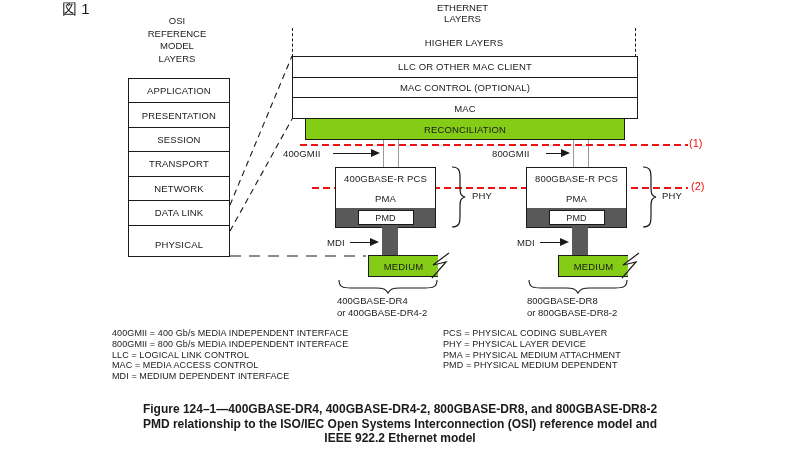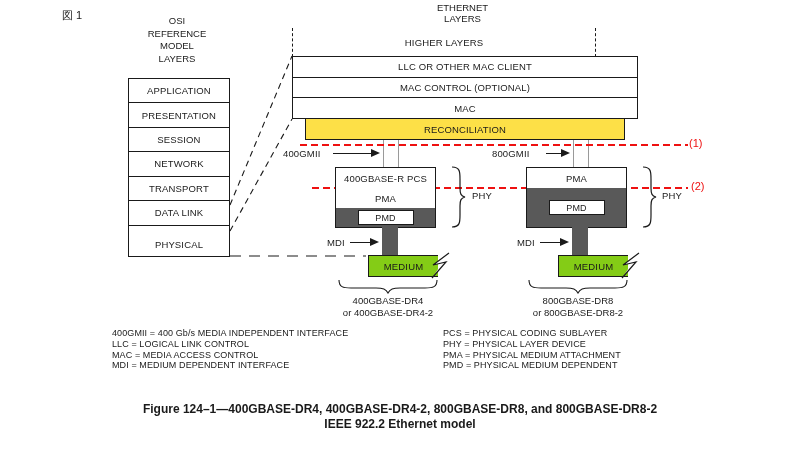--- a/index.html
+++ b/index.html
@@ -3,40 +3,40 @@
 <meta charset="utf-8">
 <style>
   html,body{margin:0;padding:0;background:#fff;}
   #page{position:relative;width:800px;height:450px;background:#fff;overflow:hidden;
         font-family:"Liberation Sans","DejaVu Sans",sans-serif;color:#1a1a1a;}
   .abs{position:absolute;}
   .ctr{display:flex;align-items:center;justify-content:center;}
   .small{font-size:9.5px;letter-spacing:.15px;white-space:nowrap;}
 
   
-  #fig-label{left:62px;top:8px;font-size:11px;}
+  #fig-label{left:62px;top:0;font-size:15px;}
 
   
   #osi-title{left:124px;top:15px;width:106px;text-align:center;font-size:9.5px;line-height:12.5px;}
   #osi-stack{left:128px;top:78px;width:102px;height:179px;border:1px solid #1a1a1a;
              box-sizing:border-box;display:flex;flex-direction:column;background:#fff;}
   #osi-stack .row{flex:1;display:flex;align-items:center;justify-content:center;
                   border-bottom:1px solid #1a1a1a;}
   #osi-stack .row:last-child{border-bottom:none;margin-top:7px;}
 
   
   #eth-title{left:390px;top:2px;width:145px;text-align:center;font-size:9.5px;line-height:11px;}
-  #higher-layers{left:292px;top:28px;width:304px;height:29px;box-sizing:border-box;
+  #higher-layers{left:292px;top:28px;width:344px;height:29px;box-sizing:border-box;
                  border-left:1px dashed #1a1a1a;border-right:1px dashed #1a1a1a;}
   #eth-main{left:292px;top:56px;width:346px;height:63px;box-sizing:border-box;
             border:1px solid #1a1a1a;display:flex;flex-direction:column;background:#fff;}
   #eth-main .row{flex:1;display:flex;align-items:center;justify-content:center;}
   #eth-main .row:not(:last-child){border-bottom:1px solid #1a1a1a;}
   #reconciliation{left:305px;top:118px;width:320px;height:22px;box-sizing:border-box;
-                  border:1px solid #1a1a1a;background:#fde047;}
+                  border:1px solid #1a1a1a;background:#84cc16;}
 
   
   .iline{width:1px;height:27px;top:140px;background:#9a9a9a;}
 
   
   .redline{height:2px;background:repeating-linear-gradient(90deg,#ee1111 0 7px,transparent 7px 11px);}
   .callout{color:#ee1111;font-size:11px;white-space:nowrap;}
 
   
   .aline{height:1.5px;background:#1a1a1a;}
@@ -46,21 +46,21 @@
   
   .pstack{top:167px;width:101px;height:61px;box-sizing:border-box;border:1px solid #1a1a1a;
           background:#fff;display:flex;flex-direction:column;}
   .pstack .seg{height:20px;display:flex;align-items:center;justify-content:center;}
   .pstack .band{flex:1;background:#595959;display:flex;align-items:center;justify-content:center;}
   .pmd-box{width:56px;height:15px;box-sizing:border-box;border:1px solid #1a1a1a;background:#fff;
            display:flex;align-items:center;justify-content:center;font-size:9px;letter-spacing:.2px;}
   .dark-conn{top:227px;width:16px;height:29px;background:#595959;}
   .medium{top:255px;width:70px;height:22px;box-sizing:border-box;border:1px solid #1a1a1a;
           border-right:none;background:#84cc16;}
-  .pmd-name{top:295px;width:102px;text-align:center;font-size:9.5px;line-height:11.5px;}
+  .pmd-name{top:295px;width:102px;text-align:left;font-size:9.5px;line-height:11.5px;}
 
   svg{overflow:visible;}
 
   
   #legend-left{left:112px;top:328px;font-size:9px;line-height:10.8px;letter-spacing:.1px;}
   #legend-right{left:443px;top:328px;font-size:9px;line-height:10.8px;letter-spacing:.1px;}
   #caption{left:50px;top:402px;width:700px;text-align:center;font-weight:bold;
            font-size:12px;line-height:14.6px;}
 </style>
 </head>
@@ -79,22 +79,22 @@
   <div class="abs" id="osi-title">
     <div>OSI</div>
     <div>REFERENCE</div>
     <div>MODEL</div>
     <div>LAYERS</div>
   </div>
   <div class="abs" id="osi-stack">
     <div class="row small">APPLICATION</div>
     <div class="row small">PRESENTATION</div>
     <div class="row small">SESSION</div>
+    <div class="row small">TRANSPORT</div>
     <div class="row small">NETWORK</div>
-    <div class="row small">TRANSPORT</div>
     <div class="row small">DATA LINK</div>
     <div class="row small">PHYSICAL</div>
   </div>
 
   <div class="abs" id="eth-title">
     <div>ETHERNET</div>
     <div>LAYERS</div>
   </div>
   <div class="abs ctr small" id="higher-layers">HIGHER LAYERS</div>
   <div class="abs" id="eth-main">
@@ -123,20 +123,21 @@
 
   <div class="abs pstack" style="left:335px;">
     <div class="seg small">400GBASE-R PCS</div>
     <div class="seg small">PMA</div>
     <div class="band">
       <div class="pmd-box">PMD</div>
     </div>
   </div>
 
   <div class="abs pstack" style="left:526px;">
+    <div class="seg small">800GBASE-R PCS</div>
     <div class="seg small">PMA</div>
     <div class="band">
       <div class="pmd-box">PMD</div>
     </div>
   </div>
 
   <svg class="abs" style="left:450px;top:166px;" width="17" height="62">
     <path d="M2,1 C10,1 10,6 10,13 L10,22 C10,28 11,30 15,31 C11,32 10,34 10,40 L10,49 C10,56 10,61 2,61" stroke="#1a1a1a" stroke-width="1.2" fill="none"></path>
   </svg>
   <div class="abs small" style="left:472px;top:190px;">PHY</div>
@@ -174,29 +175,31 @@
   <svg class="abs" style="left:528px;top:279px;" width="100" height="15">
     <path d="M1,1 C1,8 5,9 13,9 L38,9 C45,9 48,10 50,14 C52,10 55,9 62,9 L87,9 C95,9 99,8 99,1" stroke="#1a1a1a" stroke-width="1.1" fill="none"></path>
   </svg>
   <div class="abs pmd-name" style="left:527px;">
     <div>800GBASE-DR8</div>
     <div>or 800GBASE-DR8-2</div>
   </div>
 
   <div class="abs" id="legend-left">
     <div>400GMII = 400 Gb/s MEDIA INDEPENDENT INTERFACE</div>
+    <div>800GMII = 800 Gb/s MEDIA INDEPENDENT INTERFACE</div>
     <div>LLC = LOGICAL LINK CONTROL</div>
     <div>MAC = MEDIA ACCESS CONTROL</div>
     <div>MDI = MEDIUM DEPENDENT INTERFACE</div>
   </div>
   <div class="abs" id="legend-right">
     <div>PCS = PHYSICAL CODING SUBLAYER</div>
     <div>PHY = PHYSICAL LAYER DEVICE</div>
     <div>PMA = PHYSICAL MEDIUM ATTACHMENT</div>
     <div>PMD = PHYSICAL MEDIUM DEPENDENT</div>
   </div>
 
   <div class="abs" id="caption">
     <div>Figure 124–1—400GBASE-DR4, 400GBASE-DR4-2, 800GBASE-DR8, and 800GBASE-DR8-2</div>
+    <div>PMD relationship to the ISO/IEC Open Systems Interconnection (OSI) reference model and</div>
     <div>IEEE 922.2 Ethernet model</div>
   </div>
 
 </div>
 
 </body></html>

